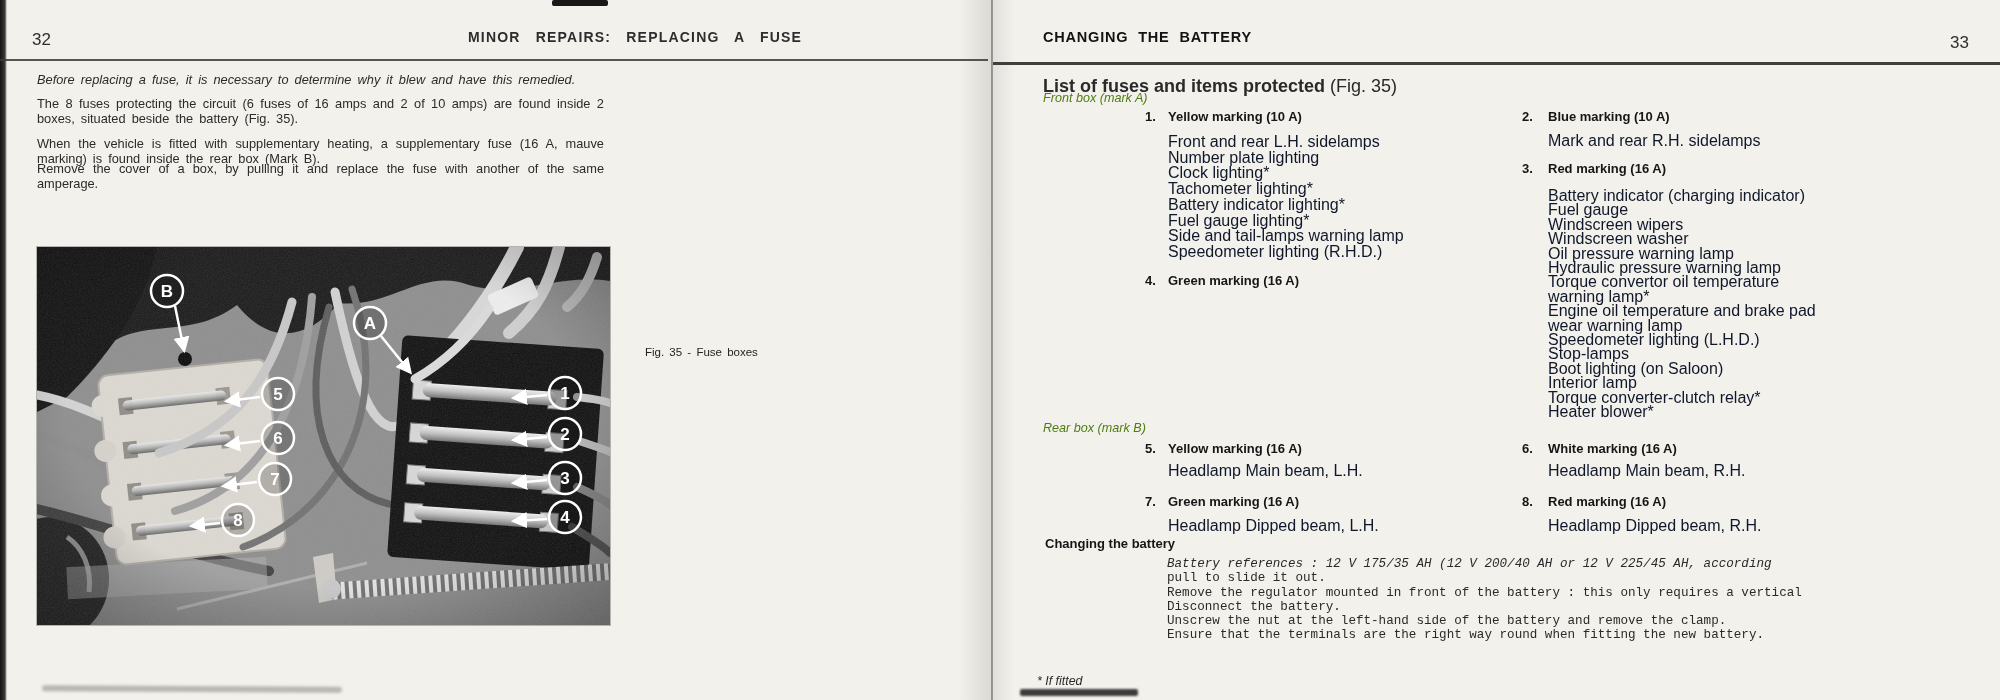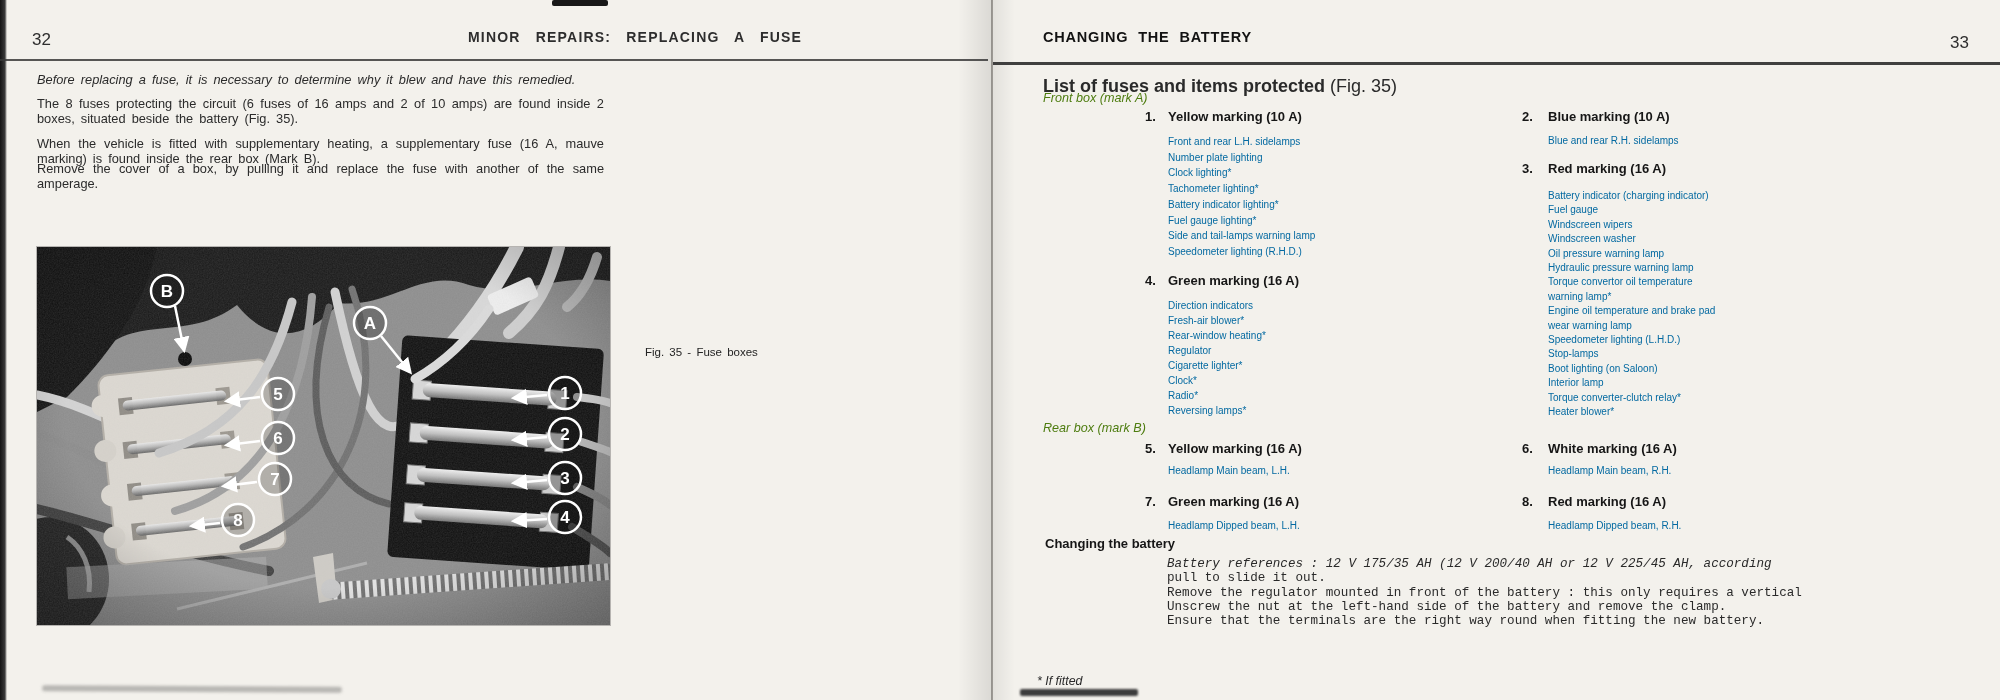--- a/index.html
+++ b/index.html
@@ -24,21 +24,21 @@
   .para{left:37px;width:567px;font-size:12.8px;line-height:15.2px;text-align:justify;word-spacing:2.5px;color:#2b2b2b;}
   .intro{font-style:italic;text-align:left;white-space:nowrap;width:auto;}
   .caption{font-size:11.5px;word-spacing:2px;color:#242424;}
   
   .listhead{font-size:18px;}
   .listhead b{font-weight:bold;}
   .boxlabel{font-size:12.6px;font-style:italic;color:#4d7c0f;}
   .section .sec-head{display:flex;font-size:13px;font-weight:bold;color:#161616;line-height:13px;}
   .secL .sec-num{width:23px;}
   .secR .sec-num{width:26px;}
-  .sec-items{font-size:10px;color:#0369a1;}
+  .sec-items{font-size:16px;color:#0f172a;}
   .secL .sec-items{margin-left:23px;}
   .secR .sec-items{margin-left:26px;}
   .lh157 .sec-items div{line-height:15.7px;}
   .lh150 .sec-items div{line-height:15px;}
   .lh144 .sec-items div{line-height:14.4px;}
   .lh1 .sec-items div{line-height:14.4px;}
   .chg-head{font-size:13px;font-weight:bold;color:#161616;}
   .instructions{font-size:12.6px;width:640px;font-family:Liberation Mono, monospace;}
   .instructions div{line-height:14.3px;}
   .instructions div.it{font-style:italic;}
@@ -272,21 +272,21 @@
           <div>Speedometer lighting (R.H.D.)</div>
         </div>
     </div>
 
     <div class="abs section secR lh1" style="left:1522px;top:110px">
       <div class="sec-head">
           <span class="sec-num">2.</span>
           <span class="sec-title">Blue marking (10 A)</span>
         </div>
       <div class="sec-items" style="margin-top:11px">
-          <div>Blue and rear R.H. sidelamps</div>
+          <div>Mark and rear R.H. sidelamps</div>
         </div>
     </div>
 
     <div class="abs section secR lh144" style="left:1522px;top:162px">
       <div class="sec-head">
           <span class="sec-num">3.</span>
           <span class="sec-title">Red marking (16 A)</span>
         </div>
       <div class="sec-items" style="margin-top:14px">
           <div>Battery indicator  (charging  indicator)</div>
@@ -306,30 +306,20 @@
           <div>Torque converter-clutch relay*</div>
           <div>Heater blower*</div>
         </div>
     </div>
 
     <div class="abs section secL lh150" style="left:1145px;top:274px">
       <div class="sec-head">
           <span class="sec-num">4.</span>
           <span class="sec-title">Green marking (16 A)</span>
         </div>
-      <div class="sec-items" style="margin-top:11px">
-          <div>Direction indicators</div>
-          <div>Fresh-air blower*</div>
-          <div>Rear-window heating*</div>
-          <div>Regulator</div>
-          <div>Cigarette lighter*</div>
-          <div>Clock*</div>
-          <div>Radio*</div>
-          <div>Reversing lamps*</div>
-        </div>
     </div>
 
     <div class="abs boxlabel" style="left:1043px;top:421px">Rear box (mark B)</div>
 
     <div class="abs section secL lh1" style="left:1145px;top:442px">
       <div class="sec-head">
           <span class="sec-num">5.</span>
           <span class="sec-title">Yellow marking (16 A)</span>
         </div>
       <div class="sec-items" style="margin-top:9px">
@@ -365,19 +355,20 @@
       <div class="sec-items" style="margin-top:11px">
           <div>Headlamp Dipped beam, R.H.</div>
         </div>
     </div>
 
     <div class="abs chg-head" style="left:1045px;top:536px">Changing the battery</div>
     <div class="abs instructions" style="left:1167px;top:557px">
         <div class="it">Battery references : 12 V 175/35 AH (12 V 200/40 AH or 12 V 225/45 AH, according</div>
         <div>pull to slide it out.</div>
         <div>Remove the regulator mounted in front of the battery : this only requires a vertical</div>
+        <div>Disconnect the battery.</div>
         <div>Unscrew the nut at the left-hand side of the battery and remove the clamp.</div>
         <div>Ensure that the terminals are the right way round when fitting the new battery.</div>
       </div>
     <div class="abs footnote" style="left:1037px;top:674px">* If fitted</div>
   </div>
 
 </div>
 
 </body></html>

